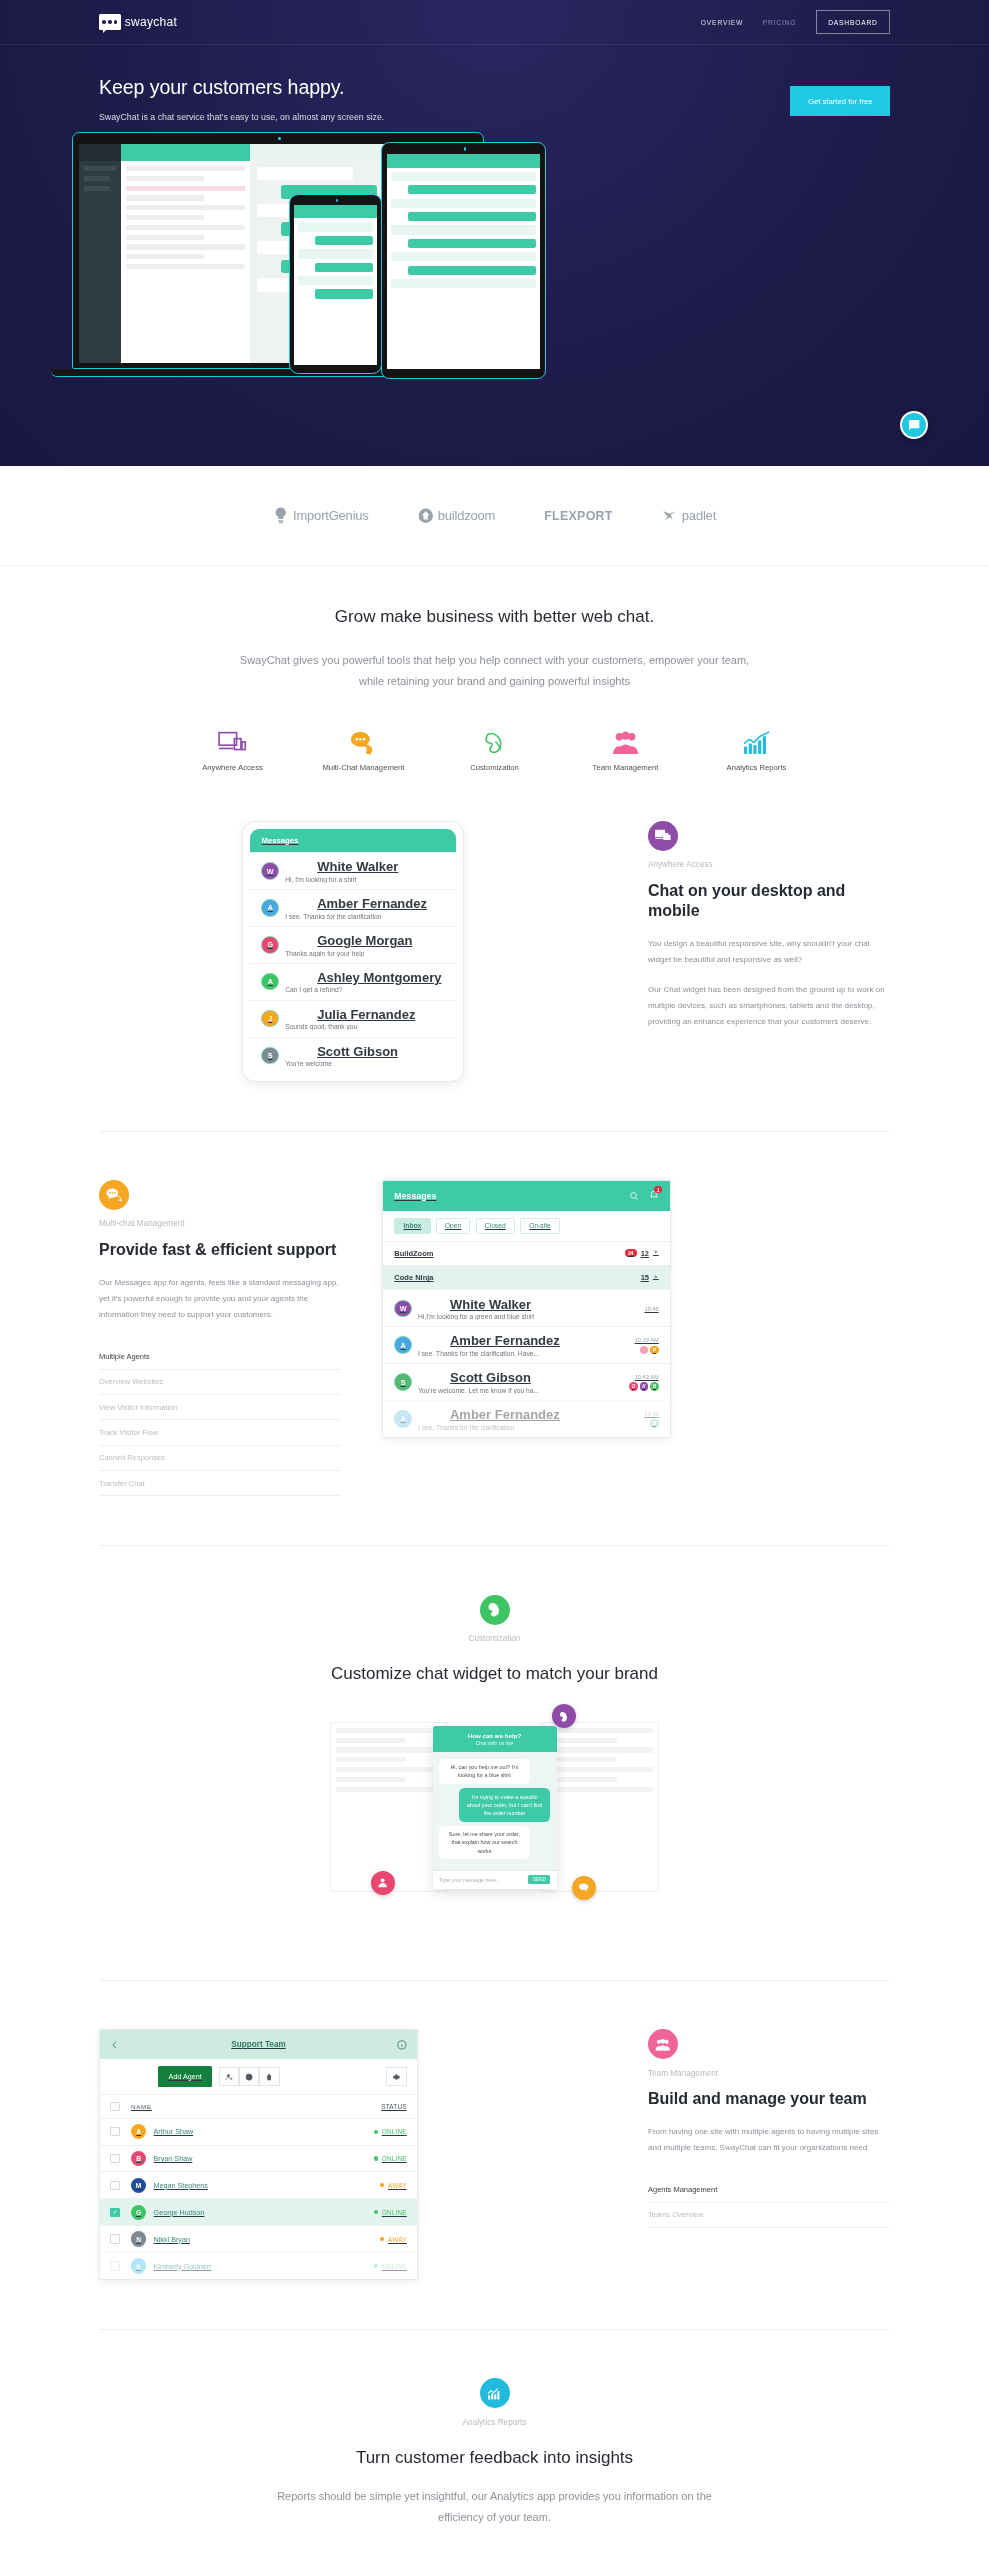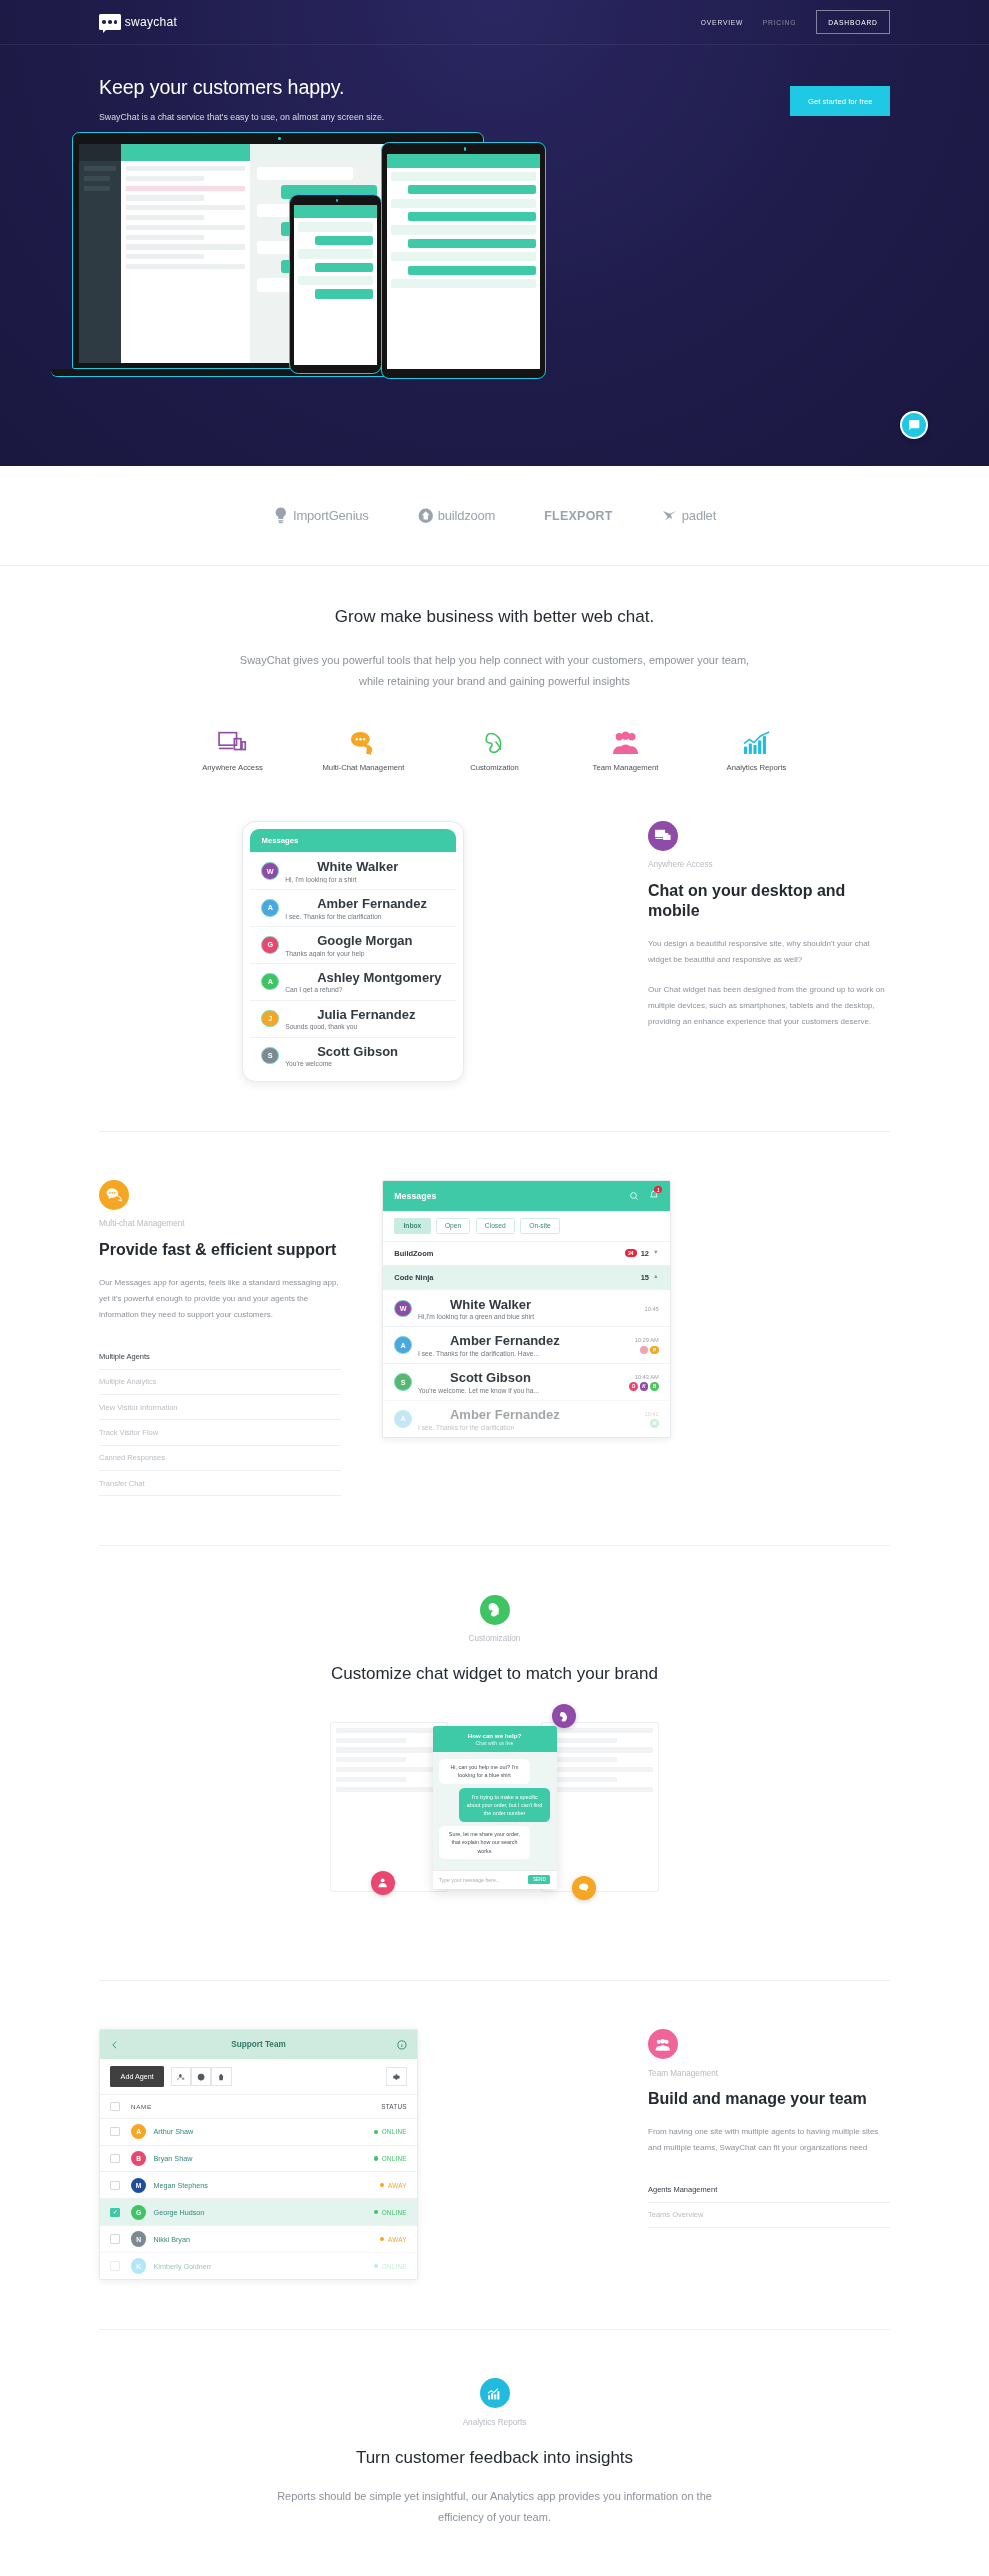--- a/index.html
+++ b/index.html
@@ -142,21 +142,21 @@
   .feat-row { display: flex; justify-content: center; gap: 43px; margin-top: 36px; }
   .feat { width: 88px; text-align: center; cursor: pointer; }
   .feat-ico { height: 27px; display: flex; align-items: flex-end; justify-content: center; }
   .feat-ico svg { height: 24px; }
   .feat-label { margin-top: 8.2px; font-size: 7.7px; color: #4a5059; }
 
   
   .section { padding: 49px 99px; }
   .split { display: flex; align-items: flex-start; gap: 41px; }
   .col-copy { width: 242px; flex: none; }
-  .col-visual { flex: 1; position: relative; }
+  .col-visual { flex: 1; position: relative; text-decoration: underline; }
   .badge-ico {
     width: 30px; height: 30px; border-radius: 50%; display: flex; align-items: center; justify-content: center;
   }
   .badge-ico svg { width: 15.5px; height: 15.5px; fill: #fff; }
   .eyebrow { margin-top: 9.3px; font-size: 8.2px; color: #b6bac0; font-weight: 300; }
   .h3 { margin-top: 11.3px; font-size: 16px; line-height: 1.28; font-weight: 700; color: #262b33; }
   .para { margin-top: 14.4px; font-size: 8px; line-height: 2.0; color: #8b919b; font-weight: 300; }
   .linklist { margin-top: 21.6px; }
   .linkitem {
     font-size: 7.5px; color: #b9bdc3; padding: 7.7px 0; border-bottom: 0.5px solid #eceff1; cursor: pointer;
@@ -228,21 +228,21 @@
     width: 319px; background: #fff; border: 0.5px solid #e6eaec; border-radius: 1.5px;
     box-shadow: 0 1.5px 7.2px rgba(0,0,0,.07); overflow: hidden;
   }
   .team-head {
     background: #cfeade; color: #2f7a64; height: 29px; display: flex; align-items: center;
     padding: 0 10.3px; font-weight: 700; font-size: 8.2px;
   }
   .team-head .ctr { flex: 1; text-align: center; }
   .team-head svg { width: 9.8px; height: 9.8px; fill: none; stroke: #2f7a64; stroke-width: 2; }
   .team-bar { display: flex; align-items: center; gap: 7.2px; padding: 7.2px 10.3px; }
-  .add-agent { background: #404040; color: #fff; border: none; padding: 5.7px 10.3px; border-radius: 1.5px; font-size: 7.2px; cursor: pointer; }
+  .add-agent { background: #15803d; color: #fff; border: none; padding: 5.7px 10.3px; border-radius: 1.5px; font-size: 7.2px; cursor: pointer; margin-left: 48px; }
   .icogrp { display: flex; }
   .icobtn { border: 0.5px solid #e2e6e8; width: 20.6px; height: 19.6px; display: flex; align-items: center; justify-content: center; margin-left: -0.5px; cursor: pointer; }
   .icobtn svg { width: 8.2px; height: 8.2px; fill: #525960; }
   .gear { margin-left: auto; }
   .team-row { display: flex; align-items: center; padding: 5.2px 10.3px; border-top: 0.5px solid #eef1f2; font-size: 7.2px; }
   .team-row.hdr { color: #4a5059; letter-spacing: 0.8px; font-size: 6.2px; padding: 6.7px 10.3px; }
   .team-row.on { background: #e3f4ee; }
   .cbx { width: 9.3px; height: 9.3px; border: 0.5px solid #d3d8db; border-radius: 1px; flex: none; margin-right: 11.3px; cursor: pointer; }
   .cbx.checked { background: #3ec9a7; border-color: #3ec9a7; position: relative; }
   .cbx.checked:after { content: "✓"; color: #fff; font-size: 6.2px; position: absolute; left: 1.5px; top: -1px; }
@@ -547,21 +547,21 @@
               <circle cx="18" cy="10" r="1.8" fill="#f5a623"></circle>
               <path d="M22 16c5 1 9 4 9 7l1 4-5-2h-2" stroke="#fff" stroke-width="2" fill="none"></path>
             </svg>
         </div>
         <div class="eyebrow">Multi-chat Management</div>
         <h3 class="h3">Provide fast &amp; efficient support</h3>
         <p class="para">Our Messages app for agents, feels like a standard messaging app, yet it's powerful enough to provide you and your agents the information they need to support your customers.</p>
 
         <div class="linklist">
           <div class="linkitem active">Multiple Agents</div>
-          <div class="linkitem">Multiple Analytics</div>
+          <div class="linkitem">Overview Websites</div>
           <div class="linkitem">View Visitor Information</div>
           <div class="linkitem">Track Visitor Flow</div>
           <div class="linkitem">Canned Responses</div>
           <div class="linkitem">Transfer Chat</div>
         </div>
       </div>
 
       <div class="col-visual">
         <div class="msgapp">
           <div class="msg-head">

